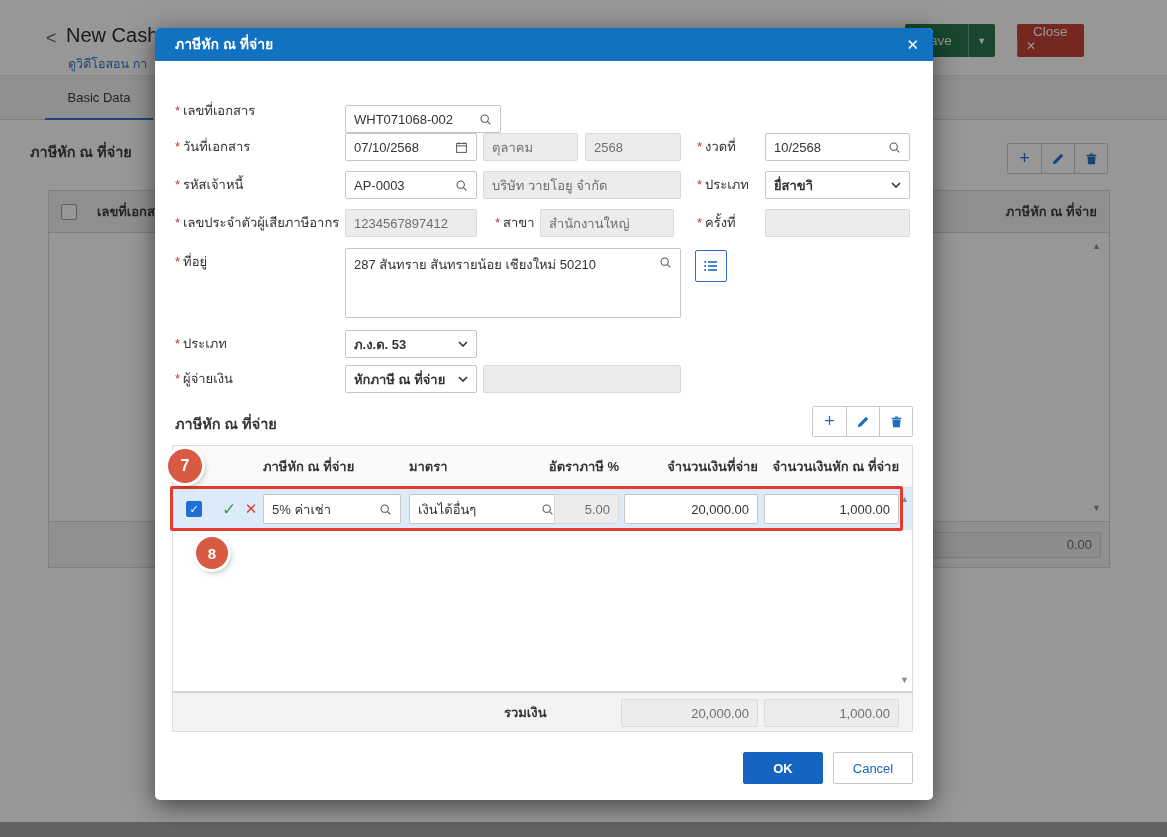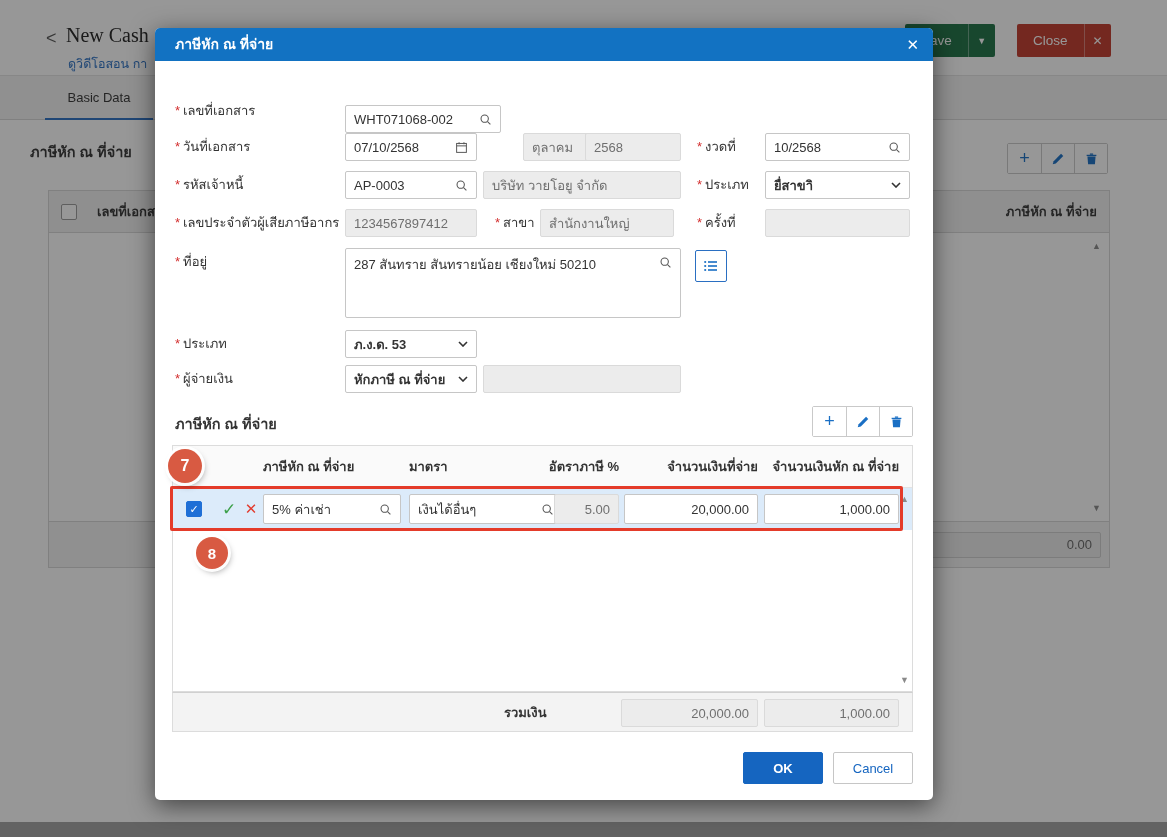--- a/index.html
+++ b/index.html
@@ -7,27 +7,27 @@
   .stage {
     position:relative; width:1167px; height:837px; overflow:hidden;
     background:#fff; font-family:"Liberation Sans","DejaVu Sans",sans-serif;
     -webkit-font-smoothing:antialiased;
   }
 
   
   .page { position:absolute; inset:0; z-index:0; }
   .topband { position:absolute; left:0; top:0; width:100%; height:75px; background:#fff; }
   .back-chev { position:absolute; left:46px; top:28px; font-size:18px; color:#555; }
-  .page-title { position:absolute; left:66px; top:24px; font-size:20px; color:#222; font-weight:500;font-family:Liberation Serif, serif; }
+  .page-title { position:absolute; left:66px; top:24px; font-size:20px; color:#222; font-weight:500; }
   .video-link { position:absolute; left:68px; top:54px; font-size:12.5px; color:#2a6fc2; }
   .btn-group { position:absolute; display:flex; height:33px; border-radius:2px; overflow:hidden; }
   .btn-main { display:flex; align-items:center; justify-content:center; padding:0 16px; color:#fff; font-size:13.5px; }
   .btn-seg { display:flex; align-items:center; justify-content:center; width:27px; color:#fff; border-left:1px solid rgba(255,255,255,0.35); font-size:9px; }
   .save-group { left:905px; top:24px; background:#1e7145; }
-  .closebtn-group { left:1017px; top:24px; background:#c0392b; }
+  .closebtn-group { left:1017px; top:24px; background:#c0392b;flex-direction:column; }
   .tabband { position:absolute; left:0; top:75px; width:100%; height:45px; background:#f2f2f2; border-top:1px solid #e2e2e2; border-bottom:1px solid #d6d6d6; }
   .tab-active { position:absolute; left:45px; top:0; height:44px; width:108px; display:flex; align-items:center; justify-content:center; font-size:13px; color:#333; border-bottom:2px solid #2a6fc2; }
   .bg-section-title { position:absolute; left:30px; top:140px; font-size:14.5px; font-weight:bold; color:#333; }
   .tbgroup { position:absolute; display:flex; background:#fff; border:1px solid #c9c9c9; border-radius:2px; }
   .tbtn { width:33px; height:29px; display:flex; align-items:center; justify-content:center; border-left:1px solid #c9c9c9; background:#fff; }
   .tbtn:first-child { border-left:none; }
   .plus-glyph { color:#1a6fc4; font-size:18px; line-height:1; margin-top:-2px; }
   .bg-table { position:absolute; left:48px; top:190px; width:1062px; height:378px; border:1px solid #d6d6d6; background:#fff; }
   .bg-thead { position:absolute; left:0; top:0; width:100%; height:42px; background:#f0f0f0; border-bottom:1px solid #d6d6d6; }
   .cbx { width:16px; height:16px; border:1px solid #9a9a9a; border-radius:2px; background:#fff; }
@@ -172,21 +172,21 @@
       <span class="txt">07/10/2568</span>
       <span class="ico">
         <svg viewBox="0 0 16 16" width="13" height="13">
             <rect x="2" y="3" width="12" height="11" fill="none" stroke="#555" stroke-width="1.2"></rect>
             <line x1="2" y1="6" x2="14" y2="6" stroke="#555" stroke-width="1.2"></line>
             <line x1="5" y1="1.5" x2="5" y2="4" stroke="#555" stroke-width="1.2"></line>
             <line x1="11" y1="1.5" x2="11" y2="4" stroke="#555" stroke-width="1.2"></line>
           </svg>
       </span>
     </div>
-    <div class="fld dis" style="left:328px; top:105px; width:95px;margin-left:40px;">
+    <div class="fld dis" style="left:328px; top:105px; width:95px;">
       <span class="txt">ตุลาคม</span>
     </div>
     <div class="fld dis" style="left:430px; top:105px; width:96px;">
       <span class="txt">2568</span>
     </div>
     <div class="lbl" style="left:542px; top:105px;">
       <span class="req">*</span><span>งวดที่</span>
     </div>
     <div class="fld" style="left:610px; top:105px; width:145px;">
       <span class="txt">10/2568</span>

